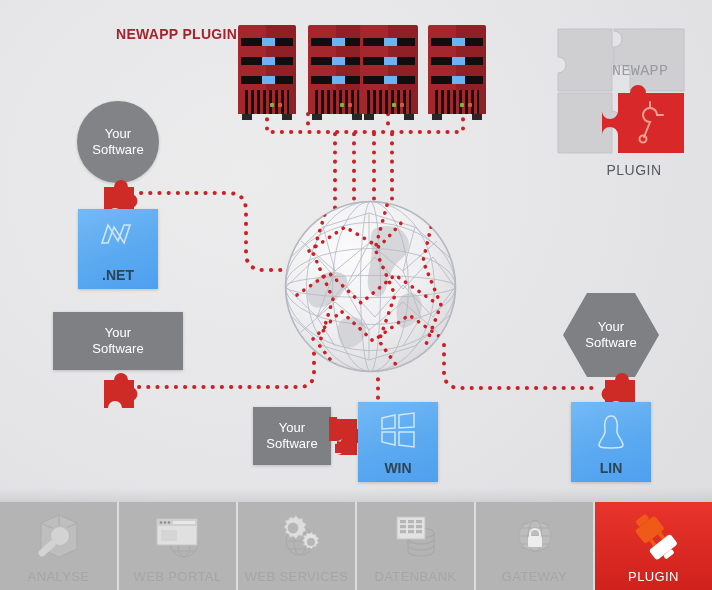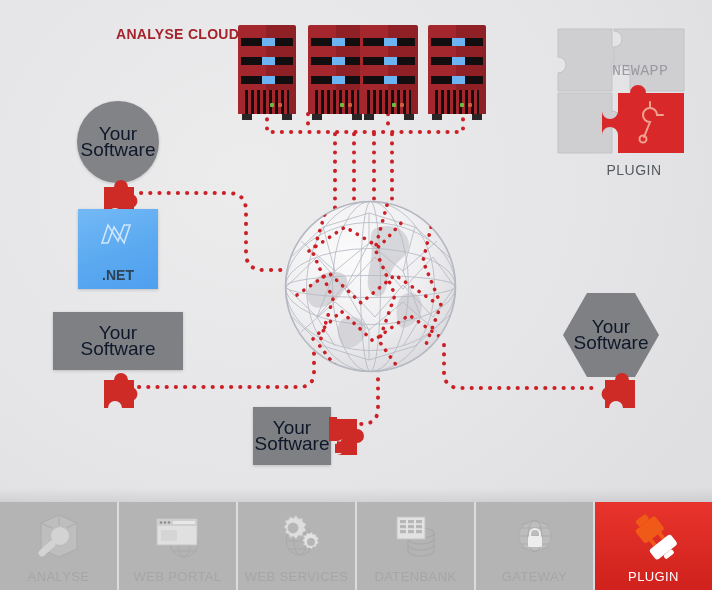--- a/index.html
+++ b/index.html
@@ -61,21 +61,21 @@
   }
   .plat-label {
     position:absolute; left:0; right:0; bottom:6px;
     text-align:center; font-size:14px; font-weight:bold; color:#2e4454;
   }
   .plat-logo { position:absolute; left:0; right:0; top:10px; display:flex; justify-content:center; }
 
   
   .ys-text {
     position:absolute; left:0; right:0; top:50%; transform:translateY(-50%);
-    text-align:center; font-size:19px; line-height:16px; color:#0f172a;
+    text-align:center; font-size:13px; line-height:16px; color:#ffffff;
   }
   .ys-circle {
     position:absolute; width:82px; height:82px; border-radius:50%;
     background:#818386; box-shadow:0 1px 3px rgba(0,0,0,.18);
   }
   .ys-rect {
     position:absolute; width:130px; height:58px;
     background:#7e8083; box-shadow:0 1px 3px rgba(0,0,0,.18);
   }
   .ys-rect-sm {
@@ -197,21 +197,21 @@
       <div class="srv-led" style="left:24px; top:32px;"></div>
     <div class="srv-bay" style="top:51px;"></div>
       <div class="srv-led" style="left:24px; top:51px;"></div>
     <div class="srv-vents" style="top:65px;"></div>
     <div class="srv-dot" style="left:32px; top:78px; background:#6bbf3f;"></div>
     <div class="srv-dot" style="left:40px; top:78px; background:#d8583f;"></div>
     <div class="srv-foot" style="left:4px;"></div>
       <div class="srv-foot" style="right:4px;"></div>
   </div>
 
-  <div class="cloud-title">ANALYSE CLOUD</div>
+  <div class="cloud-title">NEWAPP PLUGIN</div>
 
   <svg class="globe" viewBox="0 0 175 175">
     <defs>
       <radialGradient id="gl" cx="38%" cy="32%" r="72%">
         <stop offset="0%" stop-color="#fbfbfc"></stop>
         <stop offset="62%" stop-color="#efeff1"></stop>
         <stop offset="100%" stop-color="#dcdce0"></stop>
       </radialGradient>
       <clipPath id="gclip">
           <circle cx="87.5" cy="87.5" r="85"></circle>
@@ -305,30 +305,51 @@
   <div class="ys-rect-sm" style="left:253px; top:407px;">
     <div class="ys-text">
       <span>Your</span><br>
       <span>Software</span>
     </div>
   </div>
   <svg class="puzzle" style="left:325px; top:413px;" width="42" height="46" viewBox="0 0 42 46">
     <path d="M12,4 V14 a7,7 0 0 1 0,14 V34 H20 a7,7 0 0 1 12,0 V42 H12 a7,7 0 0 0 0,-14 H4 V4 Z" transform="translate(0,0)" fill="#ce2b26"></path>
     <path d="M10,6 H32 V16 a7,7 0 0 1 0,14 V40 H10 V31 a7,7 0 0 0 0,-14 Z" fill="#ce2b26"></path>
   </svg>
+  <div class="plat" style="left:358px; top:402px;">
+    <div class="plat-logo">
+      <svg width="40" height="36" viewBox="0 0 40 36">
+        <g fill="none" stroke="#cfe6fb" stroke-width="1.5">
+          <path d="M4,6 L17,3 L17,16 L4,17 Z"></path>
+          <path d="M21,3 L36,1 L36,15 L21,16 Z"></path>
+          <path d="M4,20 L17,20 L17,33 L4,30 Z"></path>
+          <path d="M21,20 L36,20 L36,35 L21,33 Z"></path>
+        </g>
+      </svg>
+    </div>
+    <div class="plat-label">WIN</div>
+  </div>
 
   <div class="ys-hex" style="left:563px; top:293px;">
     <div class="ys-text">
       <span>Your</span><br>
       <span>Software</span>
     </div>
   </div>
   <svg class="puzzle" style="left:593px; top:368px;" width="46" height="40" viewBox="0 0 46 40">
     <path d="M12,12 H22 a7,7 0 0 1 14,0 H42 V40 H30 a7,7 0 0 0 -14,0 H12 V32 a7,7 0 0 1 0,-12 Z" fill="#ce2b26"></path>
   </svg>
+  <div class="plat" style="left:571px; top:402px;">
+    <div class="plat-logo">
+      <svg width="36" height="40" viewBox="0 0 36 40">
+        <path d="M18,4 C24,4 25,12 24,18 C23,24 30,28 30,33 C30,36 24,36 18,36 C12,36 6,36 6,33 C6,28 13,24 12,18 C11,12 12,4 18,4 Z" fill="none" stroke="#cfe6fb" stroke-width="1.5"></path>
+      </svg>
+    </div>
+    <div class="plat-label">LIN</div>
+  </div>
 
   <div class="tb-shadow"></div>
   <div class="taskbar">
 
     <div class="tb-item">
       <div class="tb-icon">
         <svg width="52" height="50" viewBox="0 0 52 50">
           <path d="M8,12 L26,4 L44,12 L44,38 L26,46 L8,38 Z" fill="#bebebe" stroke="#aeaeae" stroke-width="1.2"></path>
           <path d="M26,4 L26,20 M8,12 L26,20 L44,12" fill="none" stroke="#aeaeae" stroke-width="1.2"></path>
           <circle cx="27" cy="25" r="10" fill="#d3d3d3" stroke="#bdbdbd" stroke-width="2"></circle>

